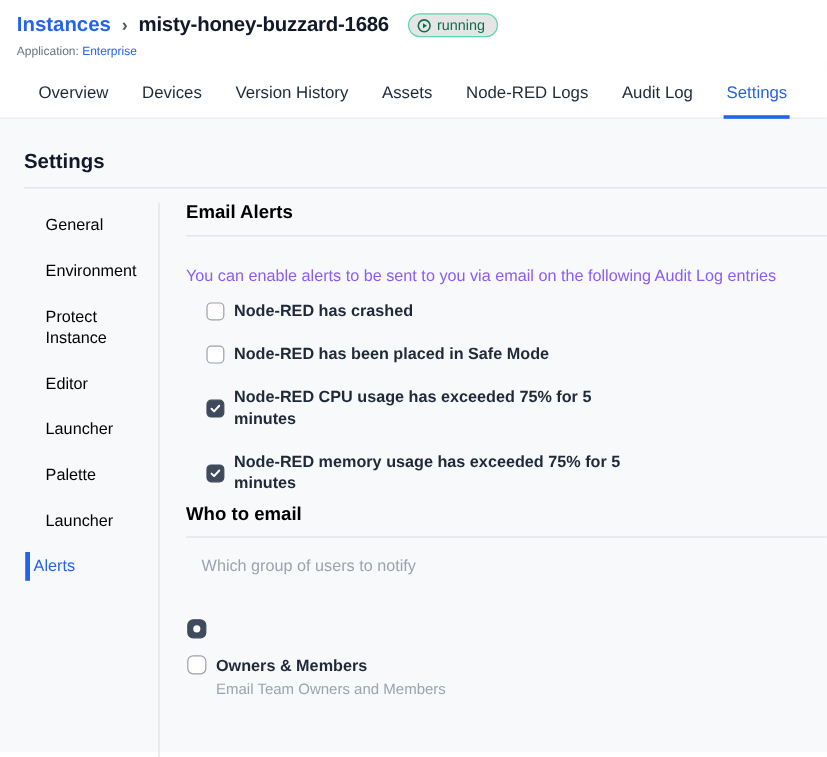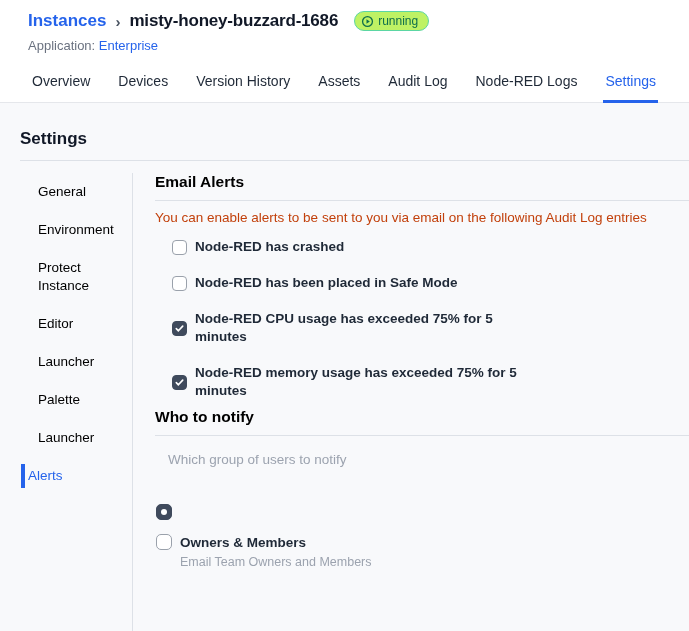--- a/index.html
+++ b/index.html
@@ -7,34 +7,34 @@
   body {
     font-family: "Liberation Sans", sans-serif;
     background: #ffffff;
     color: #1f2937;
     overflow: hidden;
     -webkit-font-smoothing: antialiased;
   }
   a { text-decoration: none; cursor: pointer; }
 
   
-  .header { padding: 11px 20px 0 28px; background: #fff; }
+  .header { padding: 11px 20px 0 14px; background: #fff; }
   .crumbs { display: flex; align-items: center; }
   .crumb-root { color: #2563eb; font-weight: 700; font-size: 17px; }
   .crumb-sep { color: #4b5563; font-size: 15px; font-weight: 700; margin: 0 9px; }
   .instance-name { color: #111827; font-weight: 700; font-size: 17px; letter-spacing: -0.2px; }
   .badge {
     margin-left: 16px;
     display: inline-flex; align-items: center; gap: 4px;
-    background: #bef264; border: 1px solid #5bd6a4; color: #0e6e4c;
+    background: #e5e5e5; border: 1px solid #5bd6a4; color: #0e6e4c;
     border-radius: 999px; padding: 2px 10px 2px 6px;
     font-size: 12px; line-height: 14px;
   }
   .badge svg { display: block; }
-  .app-row { margin-top: 7px; font-size: 13px; color: #6b7280; }
+  .app-row { margin-top: 7px; font-size: 10px; color: #6b7280; }
   .app-row a { color: #2563eb; }
 
   
   .tabs {
     display: flex; align-items: stretch;
     padding-left: 30px; gap: 24px;
     border-bottom: 1px solid #e5e7eb;
     background: #fff; margin-top: 9px; height: 41px;
   }
   .tab {
@@ -66,21 +66,21 @@
     width: 4px; background: #2563eb;
   }
 
   
   .main { flex: 1; padding-left: 22px; }
   .section-title {
     font-size: 15.5px; font-weight: 700; color: #000000; line-height: 18px;
     padding-bottom: 9px; border-bottom: 1px solid #dde1e7;
   }
   .section-who { margin-top: 8px; }
-  .desc { font-size: 13.5px; color: #c2410c; margin-top: 8px; line-height: 17px; }
+  .desc { font-size: 13.5px; color: #8b5cf6; margin-top: 24px; line-height: 17px; }
 
   .checkbox-row {
     display: flex; align-items: center; gap: 8px;
     margin: 18px 0 0 17px; cursor: pointer;
   }
   .checkbox-row:first-of-type { margin-top: 12px; }
   .box {
     width: 15px; height: 15px; border-radius: 4px; flex-shrink: 0;
     border: 1px solid #9aa1ab; background: #fff; margin-top: 1px;
     display: flex; align-items: center; justify-content: center;
@@ -124,22 +124,22 @@
     <span>Application:</span>
     <a>Enterprise</a>
   </div>
 </div>
 
 <nav class="tabs" id="tabs">
     <div class="tab">Overview</div>
     <div class="tab">Devices</div>
     <div class="tab">Version History</div>
     <div class="tab">Assets</div>
+    <div class="tab">Node-RED Logs</div>
     <div class="tab">Audit Log</div>
-    <div class="tab">Node-RED Logs</div>
     <div class="tab active">Settings</div>
   </nav>
 
 <div class="content">
   <h2 class="page-title">Settings</h2>
   <div class="settings-body">
     <aside class="side-nav" id="side-nav">
         <div class="side-item">General</div>
         <div class="side-item">Environment</div>
         <div class="side-item">Protect Instance</div>
@@ -174,21 +174,21 @@
               <span class="box checked">
                 <svg width="11" height="11" viewBox="0 0 12 12">
                   <path d="M2.5 6.2 L4.8 8.5 L9.5 3.4" fill="none" stroke="#ffffff" stroke-width="1.8" stroke-linecap="round" stroke-linejoin="round"></path>
                 </svg>
               </span>
               <span class="cb-label">Node-RED memory usage has exceeded 75% for 5 minutes</span>
             </div>
           </div>
       </section>
       <section class="section-who">
-        <h3 class="section-title">Who to notify</h3>
+        <h3 class="section-title">Who to email</h3>
         <p class="notify-desc">Which group of users to notify</p>
         <div class="radio-group" id="radio-list">
             <div class="radio-row">
               <span class="radio selected">
                 <span class="dot"></span>
               </span>
             </div>
             <div class="radio-row">
               <span class="radio"></span>
               <div class="radio-texts">

